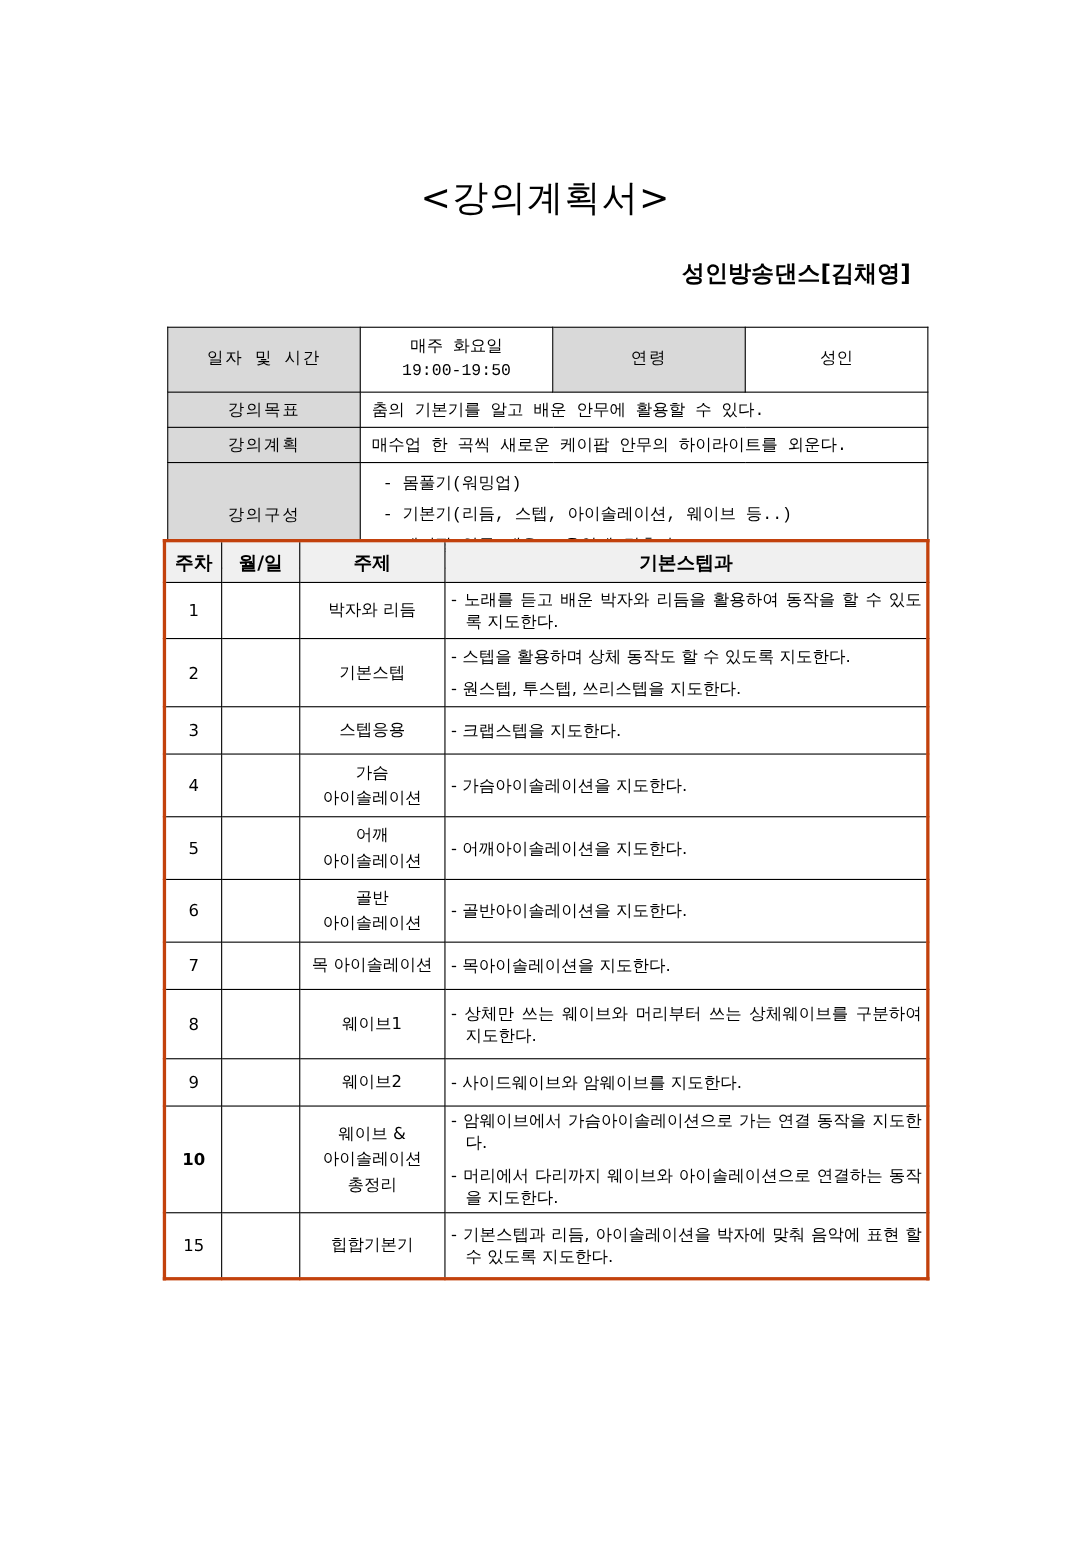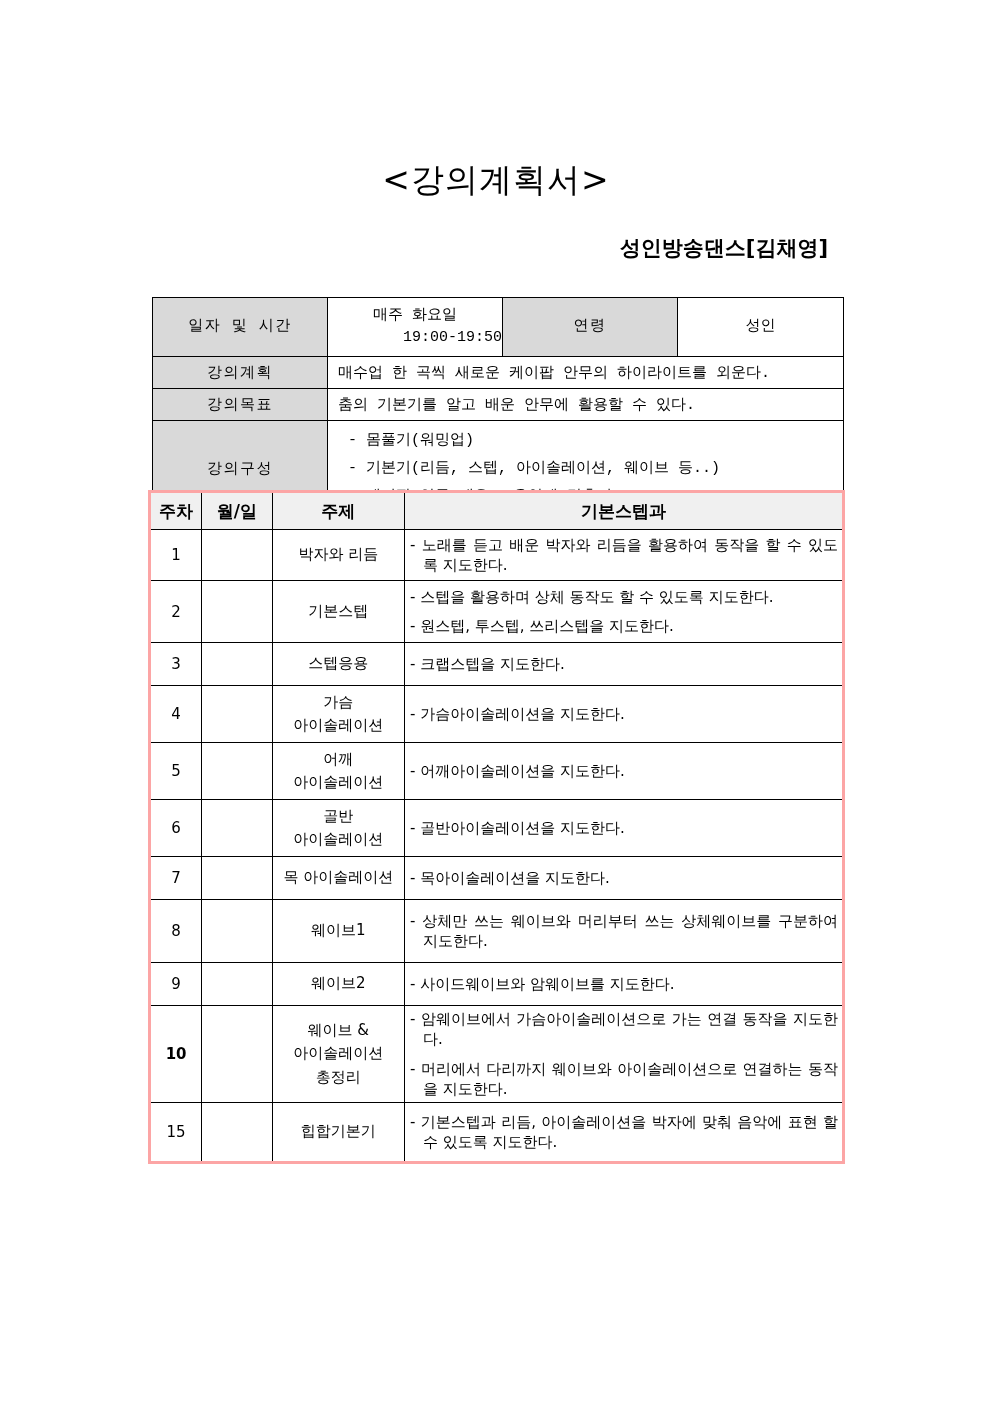--- a/index.html
+++ b/index.html
@@ -78,21 +78,21 @@
     background: #ffffff;
     text-align: center;
   }
 
   .cell-2line {
     height: 58px;
     line-height: 1.5;
     text-align: center;
   }
   .cell-2line .l1 { display: block; }
-  .cell-2line .l2 { display: block; text-align: right; }
+  .cell-2line .l2 { display: block; }
 
   .row-h-single { height: 31px; }
   .row-h-compose { height: 93px; }
 
   .compose-list {
     margin: 0;
     padding: 6px 0 6px 10px;
     line-height: 1.85;
     font-size: 15px;
   }
@@ -102,21 +102,21 @@
   .sched-wrap {
     position: absolute;
     left: 148px;
     top: 490px;
     width: 697px;
   }
   .sched-table {
     width: 697px;
     border-collapse: collapse;
     table-layout: fixed;
-    border: 3px solid #fca5a5;
+    border: 3px solid #c2410c;
     font-size: 15px;
     padding-left: 26px;
   }
   .sched-table th, .sched-table td {
     border: 1px solid #000000;
     padding: 0;
     vertical-align: middle;
   }
   .sched-table thead th {
     background: #f0f0f0;
@@ -187,32 +187,32 @@
         </td>
         <td class="info-label cell-2line">
           <span>연령</span>
         </td>
         <td class="info-center cell-2line">
           <span>성인</span>
         </td>
       </tr>
       <tr>
         <td class="info-label row-h-single">
-          <span>강의계획</span>
+          <span>강의목표</span>
         </td>
         <td class="info-value row-h-single" colspan="3">
-          <span>매수업 한 곡씩 새로운 케이팝 안무의 하이라이트를 외운다.</span>
+          <span>춤의 기본기를 알고 배운 안무에 활용할 수 있다.</span>
         </td>
       </tr>
       <tr>
         <td class="info-label row-h-single">
-          <span>강의목표</span>
+          <span>강의계획</span>
         </td>
         <td class="info-value row-h-single" colspan="3">
-          <span>춤의 기본기를 알고 배운 안무에 활용할 수 있다.</span>
+          <span>매수업 한 곡씩 새로운 케이팝 안무의 하이라이트를 외운다.</span>
         </td>
       </tr>
       <tr>
         <td class="info-label row-h-compose">
           <span>강의구성</span>
         </td>
         <td class="info-value row-h-compose" colspan="3">
           <div class="compose-list" id="compose-list">
               <span class="line">- 몸풀기(워밍업)</span>
               <span class="line">- 기본기(리듬, 스텝, 아이솔레이션, 웨이브 등..)</span>

